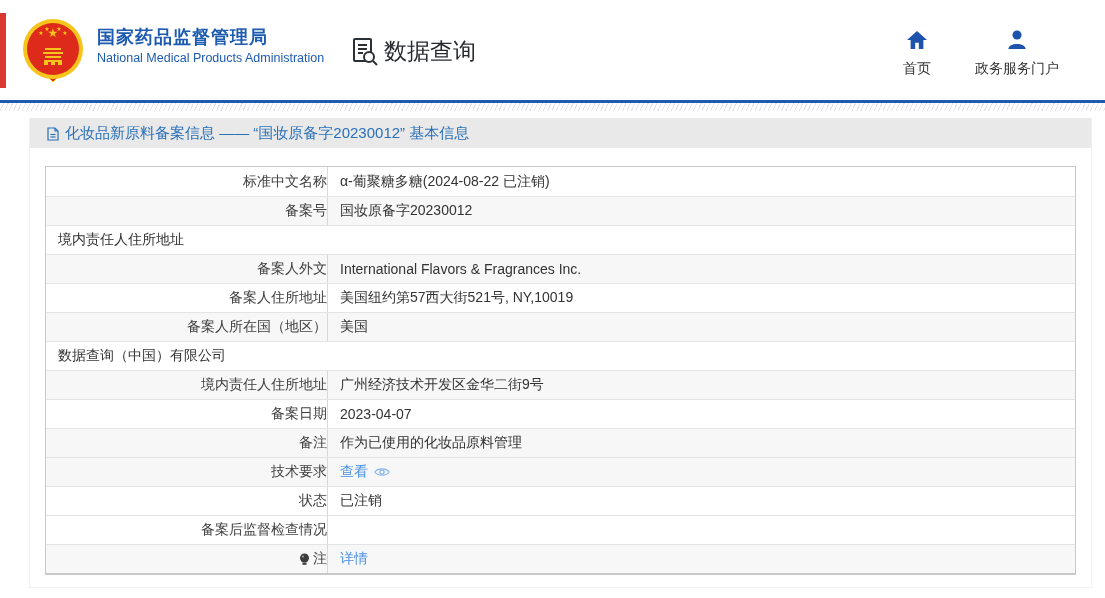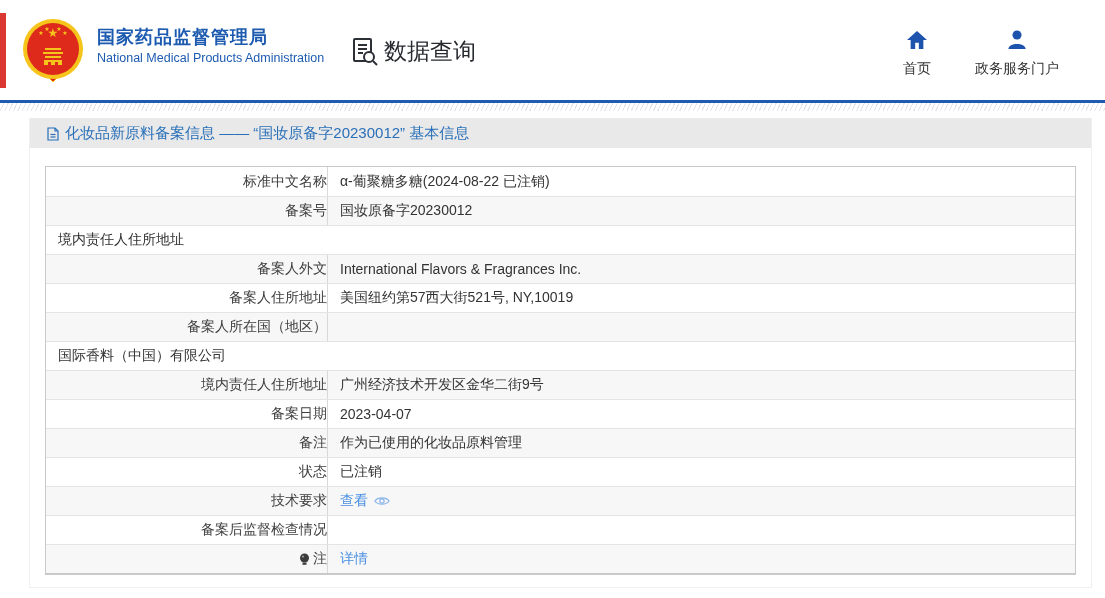--- a/index.html
+++ b/index.html
@@ -140,53 +140,54 @@
       <div class="trow alt">
         <div class="tlabel">备案人外文</div>
         <div class="tvalue">International Flavors &amp; Fragrances Inc.</div>
       </div>
       <div class="trow">
         <div class="tlabel">备案人住所地址</div>
         <div class="tvalue">美国纽约第57西大街521号, NY,10019</div>
       </div>
       <div class="trow alt">
         <div class="tlabel">备案人所在国（地区）</div>
-      </div>
-      <div class="trow">
-        <div class="tvalue">国际香料（中国）有限公司</div>
+        <div class="tvalue">美国</div>
+      </div>
+      <div class="trow">
+        <div class="tvalue">数据查询（中国）有限公司</div>
       </div>
       <div class="trow alt">
         <div class="tlabel">境内责任人住所地址</div>
         <div class="tvalue">广州经济技术开发区金华二街9号</div>
       </div>
       <div class="trow">
         <div class="tlabel">备案日期</div>
         <div class="tvalue">2023-04-07</div>
       </div>
       <div class="trow alt">
         <div class="tlabel">备注</div>
         <div class="tvalue">作为已使用的化妆品原料管理</div>
-      </div>
-      <div class="trow">
-        <div class="tlabel">状态</div>
-        <div class="tvalue">已注销</div>
       </div>
       <div class="trow alt">
         <div class="tlabel">技术要求</div>
         <div class="tvalue">
           <a href="#">查看</a>
           <span class="vicon">
             <svg width="16" height="12" viewBox="0 0 18 12" fill="none" stroke="#8ab4e8" stroke-width="1.4">
               <path d="M1 6 C4 1.2 14 1.2 17 6 C14 10.8 4 10.8 1 6 Z"></path>
               <circle cx="9" cy="6" r="2.4"></circle>
             </svg>
           </span>
         </div>
       </div>
       <div class="trow">
+        <div class="tlabel">状态</div>
+        <div class="tvalue">已注销</div>
+      </div>
+      <div class="trow">
         <div class="tlabel">备案后监督检查情况</div>
         <div class="tvalue"></div>
       </div>
       <div class="trow alt">
         <div class="tlabel"><span class="licon">
             <svg width="11" height="13" viewBox="0 0 11 13">
               <circle cx="5.5" cy="5" r="4.5" fill="#3c3c3c"></circle>
               <rect x="3.5" y="9.6" width="4" height="2.2" fill="#3c3c3c"></rect>
               <circle cx="4" cy="3.6" r="1.1" fill="#9a9a9a"></circle>
             </svg>

